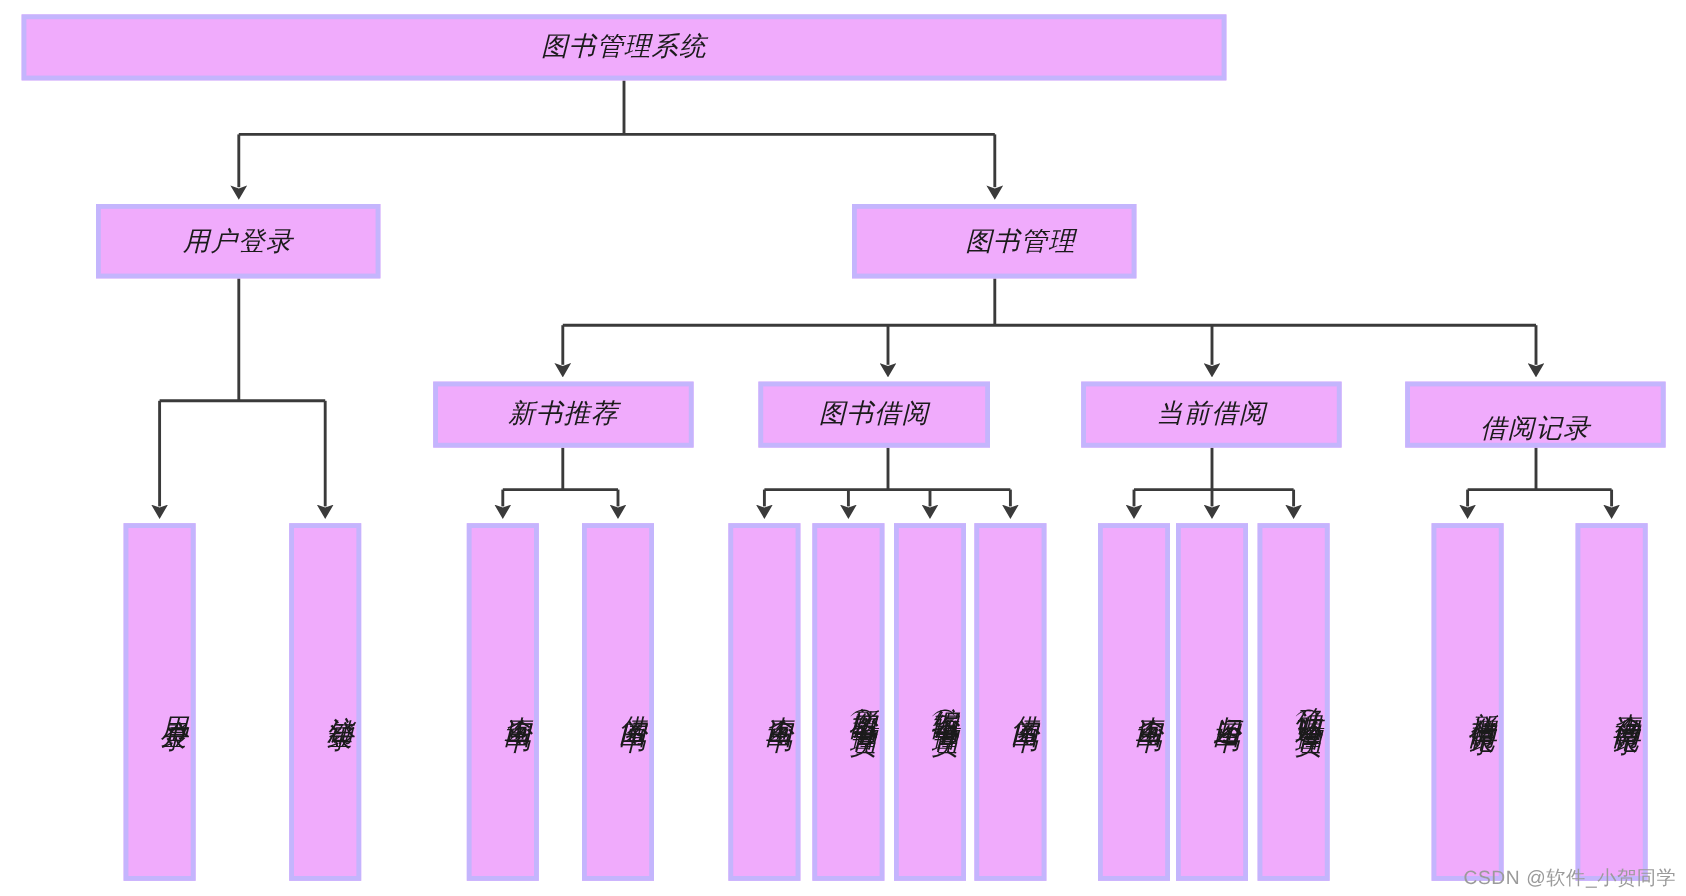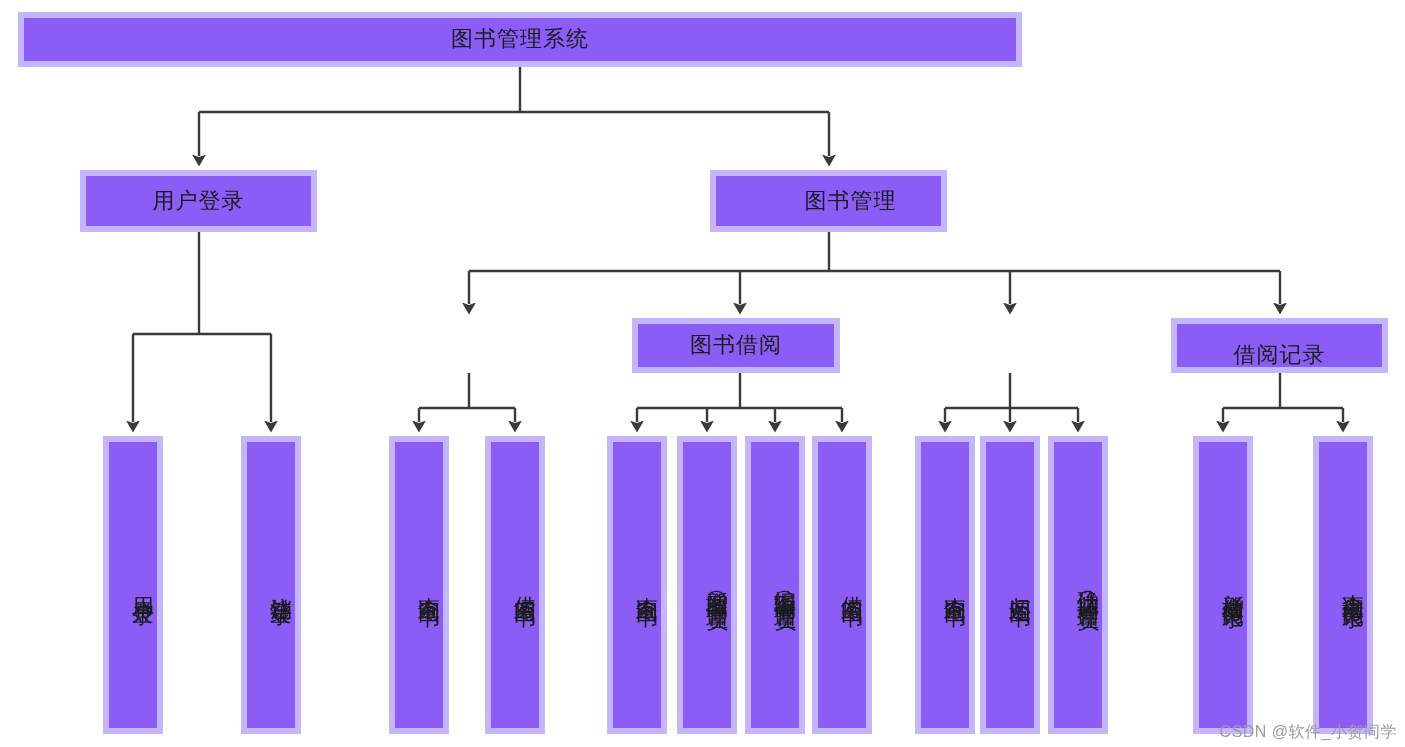--- a/index.html
+++ b/index.html
@@ -13,26 +13,27 @@
   #canvas {
     position: relative;
     width: 1405px;
     height: 747px;
     background: #ffffff;
     overflow: hidden;
   }
   .node {
     position: absolute;
     box-sizing: border-box;
-    border: 6px solid #c4b5fd;
-    background: #8b5cf6;
+    border: 4px solid #c4b5fd;
+    background: #f0abfc;
     display: flex;
     align-items: center;
     justify-content: center;
     color: #1b1b1b;
+    font-style: italic;
   }
   .node.horiz {
     font-size: 22px;
     letter-spacing: 1px;
     line-height: 1.1;
   }
   .node.vert {
     writing-mode: vertical-rl;
     text-orientation: upright;
     font-size: 22px;
@@ -131,22 +132,28 @@
     <span>图书管理系统</span>
   </div>
 
   <div class="node horiz" style="left:80px; top:170px; width:237px; height:62px;">
     <span>用户登录</span>
   </div>
   <div class="node horiz" style="left:710px; top:170px; width:237px; height:62px;padding-left:44px;">
     <span>图书管理</span>
   </div>
 
-  <div class="node horiz lvl3" style="left:632px; top:318px; width:208px; height:55px;">
+  <div class="node horiz lvl3" style="left:361px; top:318px; width:217px; height:55px;">
+    <span>新书推荐</span>
+  </div>
+  <div class="node horiz lvl3" style="left:632px; top:318px; width:193px; height:55px;">
     <span>图书借阅</span>
+  </div>
+  <div class="node horiz lvl3" style="left:901px; top:318px; width:217px; height:55px;">
+    <span>当前借阅</span>
   </div>
   <div class="node horiz lvl3" style="left:1171px; top:318px; width:217px; height:55px;align-items:flex-end;">
     <span>借阅记录</span>
   </div>
 
   <div class="node vert" style="left:103px; top:436px; width:60px; height:298px;">
     <span>用户登录</span>
   </div>
   <div class="node vert" style="left:241px; top:436px; width:60px; height:298px;">
     <span>注销登录</span>

